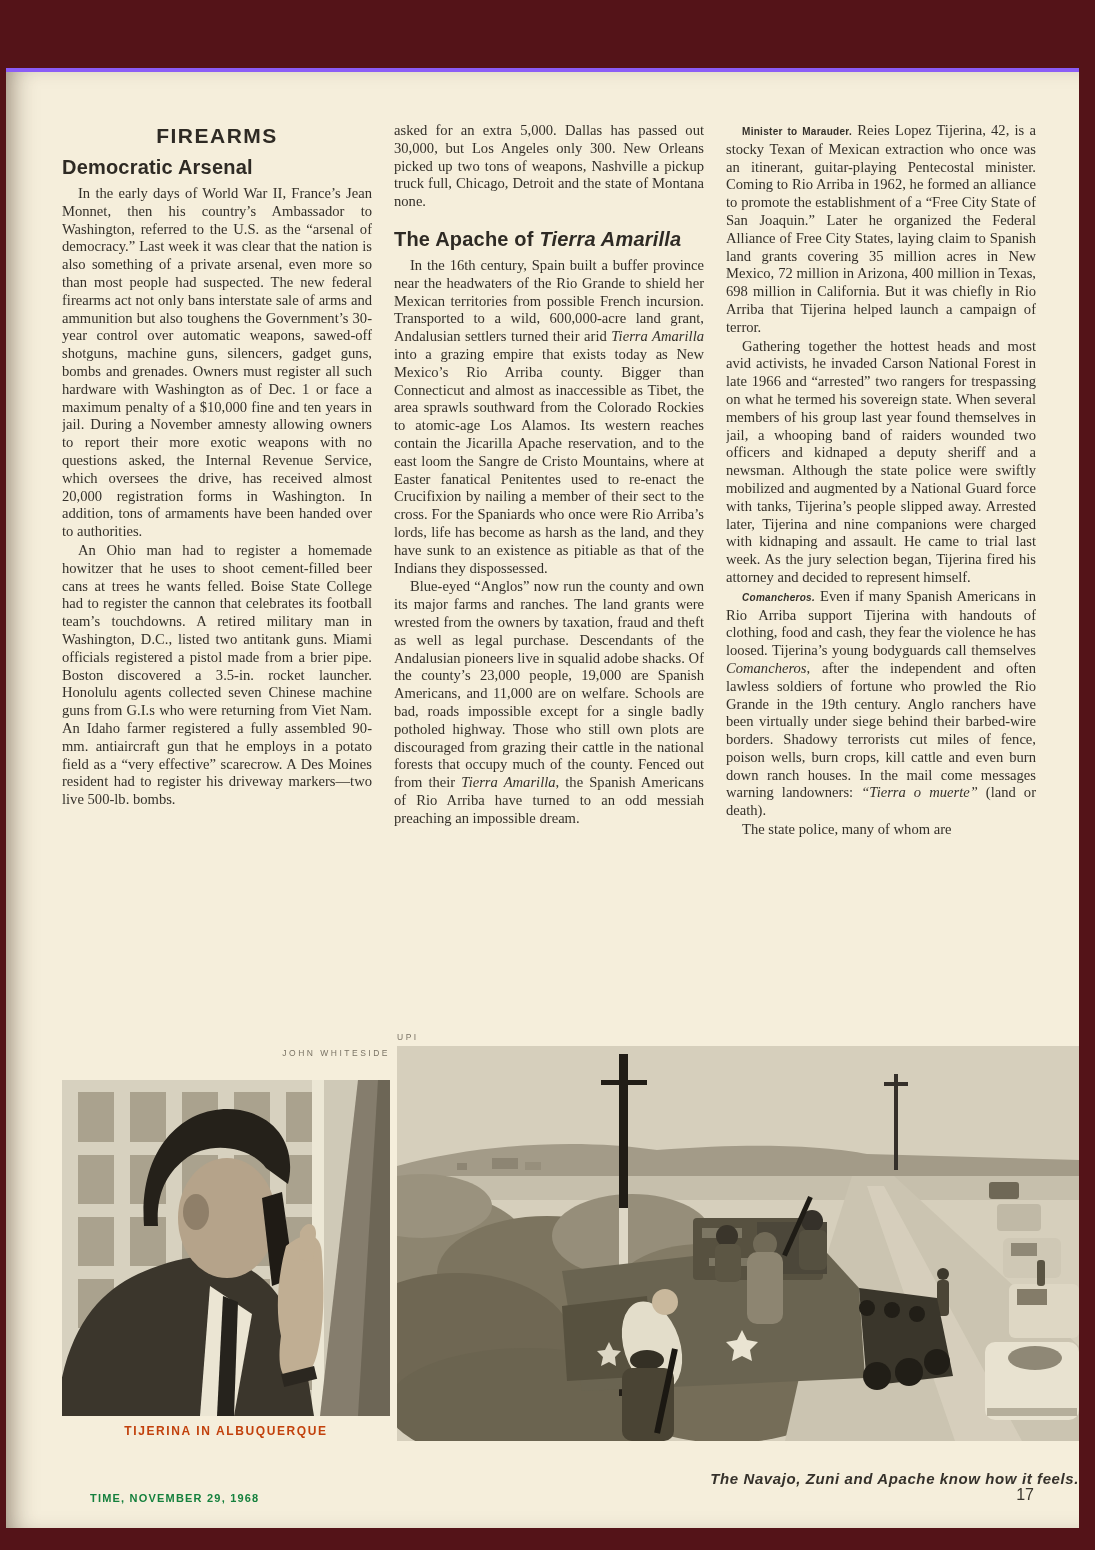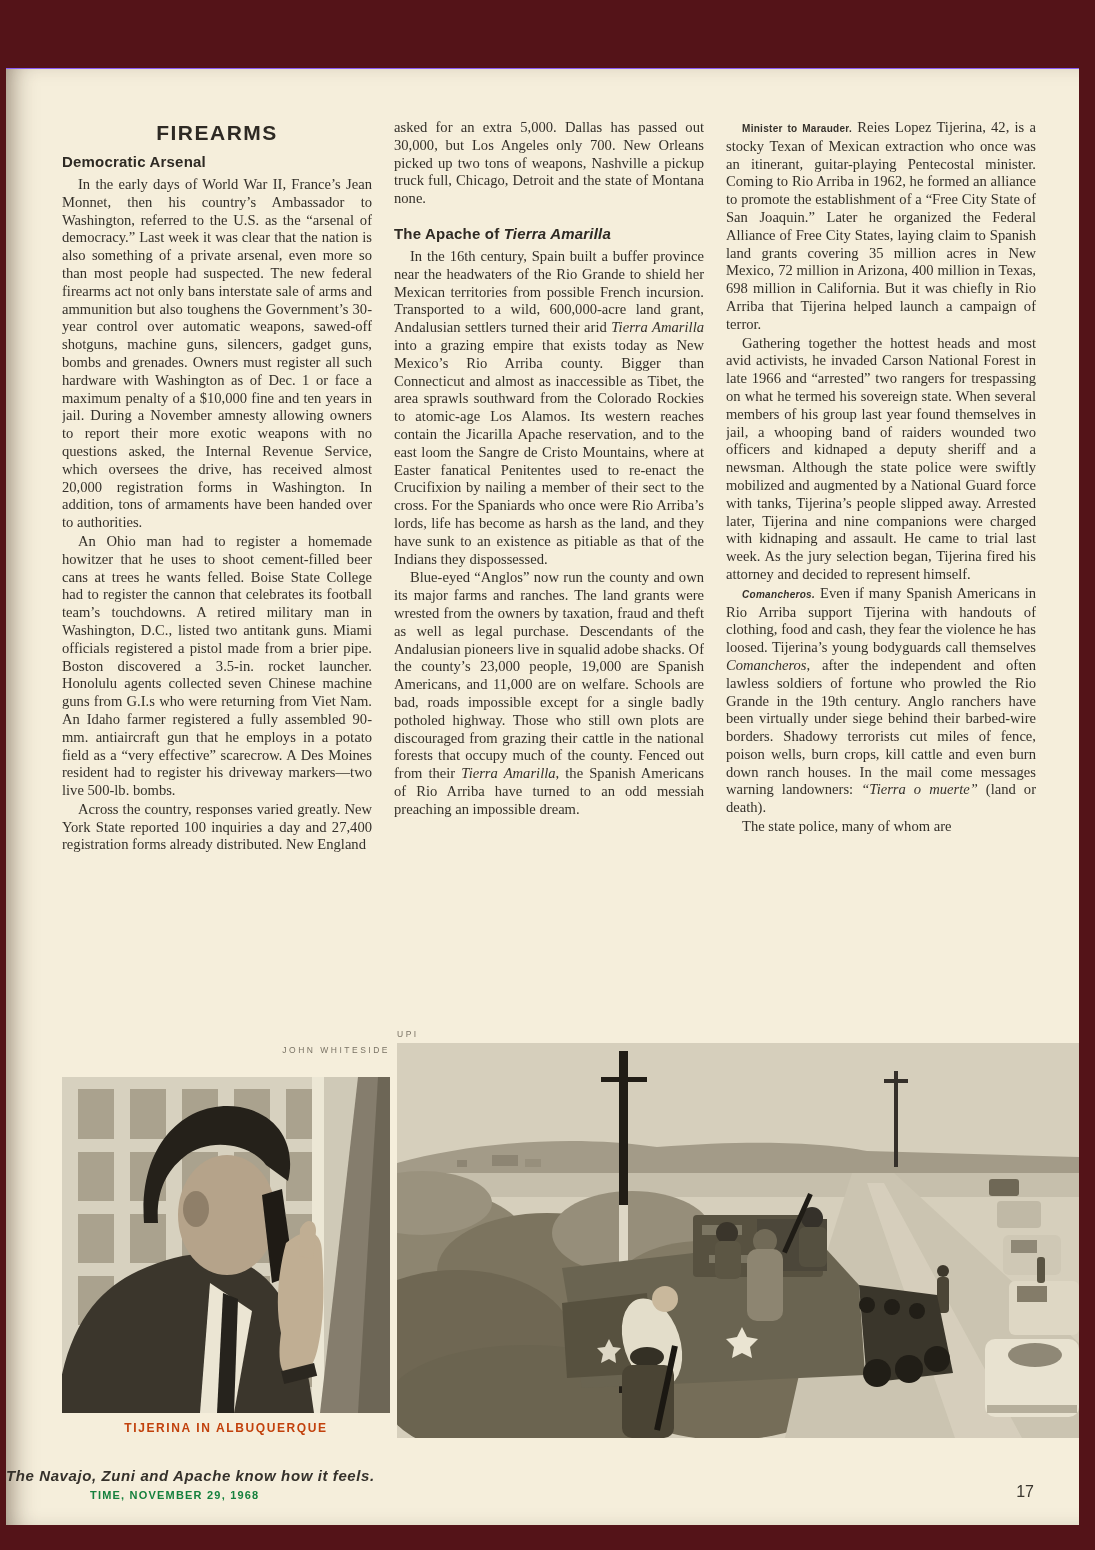--- a/index.html
+++ b/index.html
@@ -1,70 +1,69 @@
 <!DOCTYPE html>
 <html><head>
 <meta charset="utf-8">
 <style>
   html,body{margin:0;padding:0;background:#541318;}
   .stage{position:relative;width:1095px;height:1550px;background:#541318;overflow:hidden;
          font-family:"Liberation Serif", serif;}
   .sheet{position:absolute;left:6px;top:68px;width:1073px;height:1456px;background:#f5eedb;
-         border-top:1px solid #8b5cf6;box-shadow:inset 18px 0 26px -14px rgba(60,40,25,.55);}
+         border-top:4px solid #8b5cf6;box-shadow:inset 18px 0 26px -14px rgba(60,40,25,.55);}
   
   .col{position:absolute;top:50px;width:310px;height:912px;overflow:hidden;color:#34302a;}
   .col1{left:56px;}
   .col2{left:388px;}
   .col3{left:720px;}
   .body-p{margin:0 0 1px 0;font-size:14.6px;line-height:17.8px;text-align:justify;}
   .indent{text-indent:16px;}
   .section-head{font-family:"Liberation Sans", sans-serif;font-weight:bold;font-size:21px;
                 letter-spacing:1.5px;word-spacing:7px;text-align:center;color:#2e2a24;margin:2px 0 8px 0;}
-  .sub-head{font-family:"Liberation Sans", sans-serif;font-weight:bold;font-size:15px;
+  .sub-head{font-family:"Liberation Sans", sans-serif;font-weight:bold;font-size:20px;
             color:#2e2a24;margin:0 0 6px 0;letter-spacing:.2px;}
   .runin{font-family:"Liberation Sans", sans-serif;font-weight:bold;font-size:10px;letter-spacing:.3px;}
   .runin.it{font-style:italic;margin-top:28px;}
   .nm-gap{height:16px;}
   
   .photo{position:absolute;overflow:hidden;background:#c9c2b0;}
   .photo-left{left:56px;top:1008px;width:328px;height:336px;}
   .photo-right{left:391px;top:974px;width:682px;height:395px;}
   .credit{position:absolute;font-family:"Liberation Sans", sans-serif;font-size:8.5px;
           letter-spacing:2.5px;color:#7a7365;}
   .credit-left{left:56px;top:976px;width:328px;text-align:right;}
   .credit-right{left:391px;top:960px;}
   .caption{position:absolute;font-family:"Liberation Sans", sans-serif;font-weight:bold;
            font-size:12px;letter-spacing:1.6px;color:#c2410c;text-align:center;}
   .caption-left{left:56px;top:1352px;width:328px;}
   .caption-right{left:391px;top:1376px;width:682px;}
-  .caption-italic{position:absolute;left:0;top:1398px;width:1073px;text-align:left;
+  .caption-italic{position:absolute;left:0;top:1398px;width:1073px;text-align:right;
                   font-family:"Liberation Sans", sans-serif;font-weight:bold;font-style:italic;
                   font-size:15px;letter-spacing:.6px;color:#35312b;}
   .footer-left{position:absolute;left:64px;top:1420px;font-family:"Liberation Sans", sans-serif;
                font-weight:bold;font-size:11px;letter-spacing:1.2px;color:#15803d;margin-left:20px;}
   .page-num{position:absolute;left:928px;top:1414px;width:100px;text-align:right;
             font-family:"Liberation Sans", sans-serif;font-size:16px;color:#3a362e;}
   svg{display:block;}
 </style>
 </head>
 <body>
 
 <div class="stage">
   <div class="sheet">
 
     <div class="col col1">
       <div class="section-head">FIREARMS</div>
       <div class="sub-head">Democratic Arsenal</div>
       <p class="body-p indent"><span>In the early days of World War II, France’s Jean Monnet, then his country’s Ambassador to Washington, referred to the U.S. as the “arsenal of democracy.” Last week it was clear that the nation is also something of a private arsenal, even more so than most people had suspected. The new federal firearms act not only bans interstate sale of arms and ammunition but also toughens the Government’s 30-year control over automatic weapons, sawed-off shotguns, machine guns, silencers, gadget guns, bombs and grenades. Owners must register all such hardware with Washington as of Dec. 1 or face a maximum penalty of a $10,000 fine and ten years in jail. During a November amnesty allowing owners to report their more exotic weapons with no questions asked, the Internal Revenue Service, which oversees the drive, has received almost 20,000 registration forms in Washington. In addition, tons of armaments have been handed over to authorities.</span></p>
       <p class="body-p indent"><span>An Ohio man had to register a homemade howitzer that he uses to shoot cement-filled beer cans at trees he wants felled. Boise State College had to register the cannon that celebrates its football team’s touchdowns. A retired military man in Washington, D.C., listed two antitank guns. Miami officials registered a pistol made from a brier pipe. Boston discovered a 3.5-in. rocket launcher. Honolulu agents collected seven Chinese machine guns from G.I.s who were returning from Viet Nam. An Idaho farmer registered a fully assembled 90-mm. antiaircraft gun that he employs in a potato field as a “very effective” scarecrow. A Des Moines resident had to register his driveway markers—two live 500-lb. bombs.</span></p>
-      <p class="body-p indent"><span>Across the country, responses varied greatly. New York State reported 100 inquiries a day and 27,400 registration forms already distributed. New England</span></p>
     </div>
 
     <div class="col col2">
-      <p class="body-p"><span>asked for an extra 5,000. Dallas has passed out 30,000, but Los Angeles only 700. New Orleans picked up two tons of weapons, Nashville a pickup truck full, Chicago, Detroit and the state of Montana none.</span></p>
+      <p class="body-p"><span>asked for an extra 5,000. Dallas has passed out 30,000, but Los Angeles only 300. New Orleans picked up two tons of weapons, Nashville a pickup truck full, Chicago, Detroit and the state of Montana none.</span></p>
       <div class="nm-gap"></div>
       <div class="sub-head"><span>The Apache of </span><i>Tierra Amarilla</i></div>
       <p class="body-p indent"><span>In the 16th century, Spain built a buffer province near the headwaters of the Rio Grande to shield her Mexican territories from possible French incursion. Transported to a wild, 600,000-acre land grant, Andalusian settlers turned their arid </span><i>Tierra Amarilla</i><span> into a grazing empire that exists today as New Mexico’s Rio Arriba county. Bigger than Connecticut and almost as inaccessible as Tibet, the area sprawls southward from the Colorado Rockies to atomic-age Los Alamos. Its western reaches contain the Jicarilla Apache reservation, and to the east loom the Sangre de Cristo Mountains, where at Easter fanatical Penitentes used to re-enact the Crucifixion by nailing a member of their sect to the cross. For the Spaniards who once were Rio Arriba’s lords, life has become as harsh as the land, and they have sunk to an existence as pitiable as that of the Indians they dispossessed.</span></p>
       <p class="body-p indent"><span>Blue-eyed “Anglos” now run the county and own its major farms and ranches. The land grants were wrested from the owners by taxation, fraud and theft as well as legal purchase. Descendants of the Andalusian pioneers live in squalid adobe shacks. Of the county’s 23,000 people, 19,000 are Spanish Americans, and 11,000 are on welfare. Schools are bad, roads impossible except for a single badly potholed highway. Those who still own plots are discouraged from grazing their cattle in the national forests that occupy much of the county. Fenced out from their </span><i>Tierra Amarilla</i><span>, the Spanish Americans of Rio Arriba have turned to an odd messiah preaching an impossible dream.</span></p>
     </div>
 
     <div class="col col3">
       <p class="body-p indent"><b class="runin">Minister to Marauder.</b><span> Reies Lopez Tijerina, 42, is a stocky Texan of Mexican extraction who once was an itinerant, guitar-playing Pentecostal minister. Coming to Rio Arriba in 1962, he formed an alliance to promote the establishment of a “Free City State of San Joaquin.” Later he organized the Federal Alliance of Free City States, laying claim to Spanish land grants covering 35 million acres in New Mexico, 72 million in Arizona, 400 million in Texas, 698 million in California. But it was chiefly in Rio Arriba that Tijerina helped launch a campaign of terror.</span></p>
       <p class="body-p indent"><span>Gathering together the hottest heads and most avid activists, he invaded Carson National Forest in late 1966 and “arrested” two rangers for trespassing on what he termed his sovereign state. When several members of his group last year found themselves in jail, a whooping band of raiders wounded two officers and kidnaped a deputy sheriff and a newsman. Although the state police were swiftly mobilized and augmented by a National Guard force with tanks, Tijerina’s people slipped away. Arrested later, Tijerina and nine companions were charged with kidnaping and assault. He came to trial last week. As the jury selection began, Tijerina fired his attorney and decided to represent himself.</span></p>
       <p class="body-p indent"><b class="runin it">Comancheros.</b><span> Even if many Spanish Americans in Rio Arriba support Tijerina with handouts of clothing, food and cash, they fear the violence he has loosed. Tijerina’s young bodyguards call themselves </span><i>Comancheros</i><span>, after the independent and often lawless soldiers of fortune who prowled the Rio Grande in the 19th century. Anglo ranchers have been virtually under siege behind their barbed-wire borders. Shadowy terrorists cut miles of fence, poison wells, burn crops, kill cattle and even burn down ranch houses. In the mail come messages warning landowners: </span><i>“Tierra o muerte”</i><span> (land or death).</span></p>

